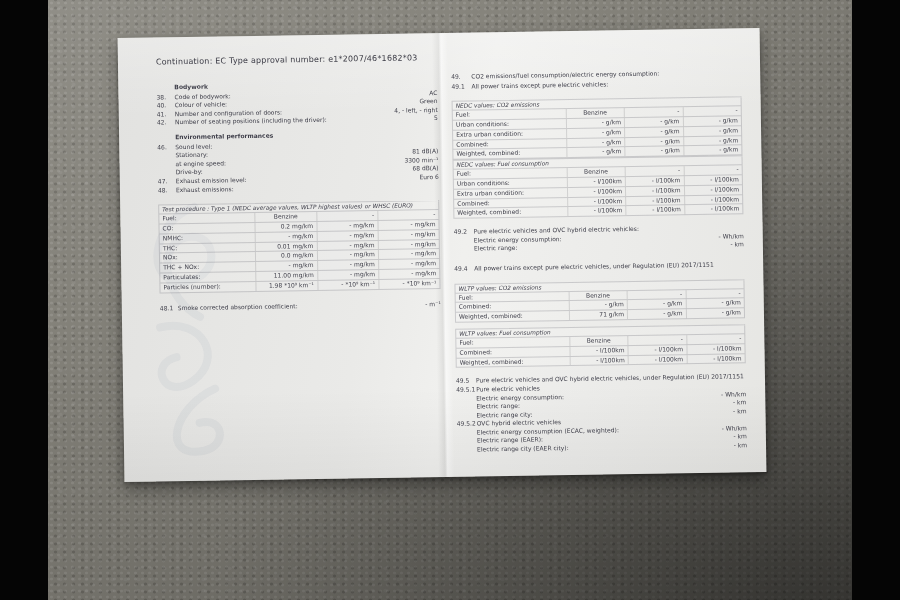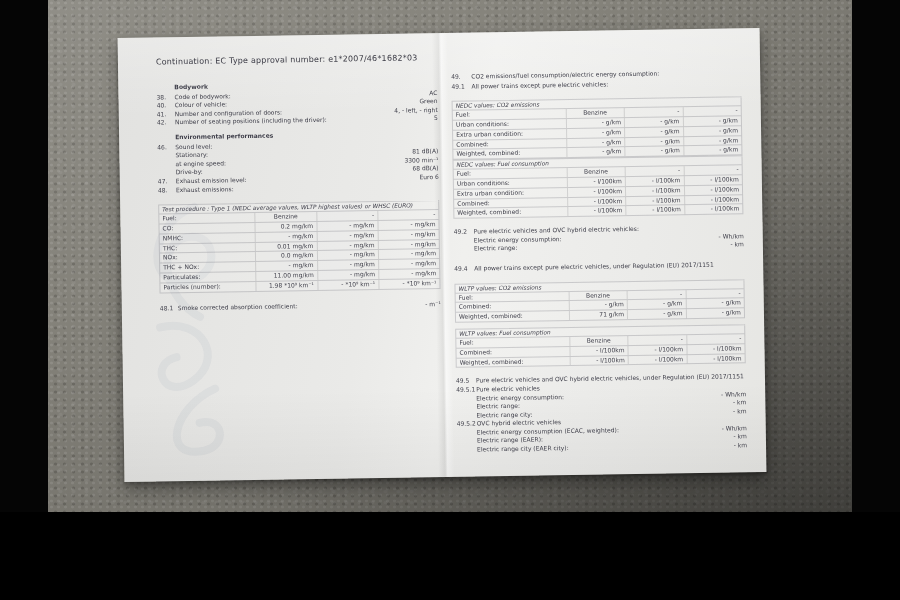--- a/index.html
+++ b/index.html
@@ -1,16 +1,16 @@
 <!DOCTYPE html>
 <html><head>
 <meta charset="utf-8">
 <style>
   html,body{margin:0;padding:0;background:#000;}
-  .scene{position:relative;width:900px;height:512px;overflow:hidden;background:#ffffff;
+  .scene{position:relative;width:900px;height:600px;overflow:hidden;background:#ffffff;
          font-family:"DejaVu Sans",sans-serif;color:#3f3f4a;}
   .band{position:absolute;top:0;height:600px;background:#050505;}
   .band-left{left:0;width:48px;}
   .band-right{left:852px;width:48px;}
   .desk{position:absolute;left:48px;top:0;width:804px;height:600px;background-color:#84827a;
         background-image:
           radial-gradient(rgba(255,255,255,0.10) 1.1px, transparent 2.1px),
           radial-gradient(rgba(0,0,0,0.16) 1.1px, transparent 2.1px),
           radial-gradient(rgba(255,255,255,0.06) 1.4px, transparent 2.6px);
         background-size:7px 6px,9px 8px,13px 11px;

